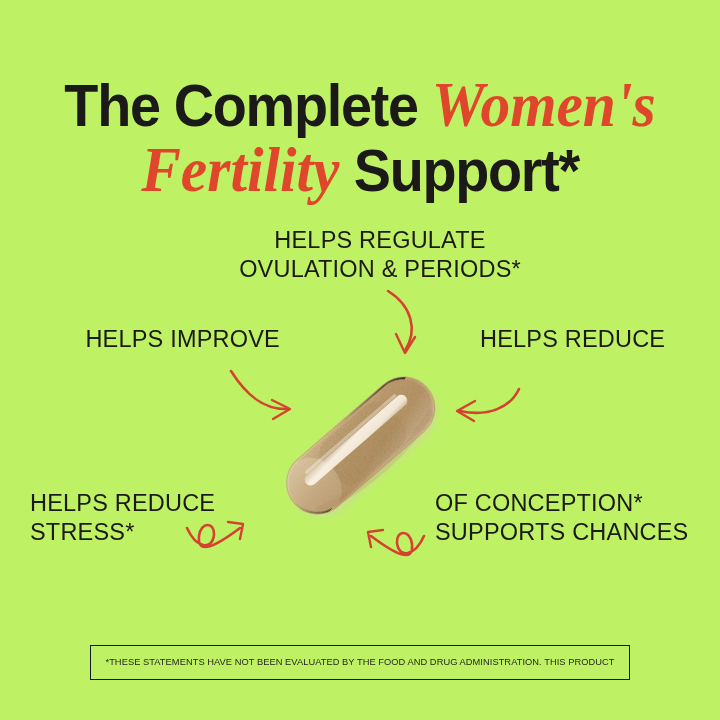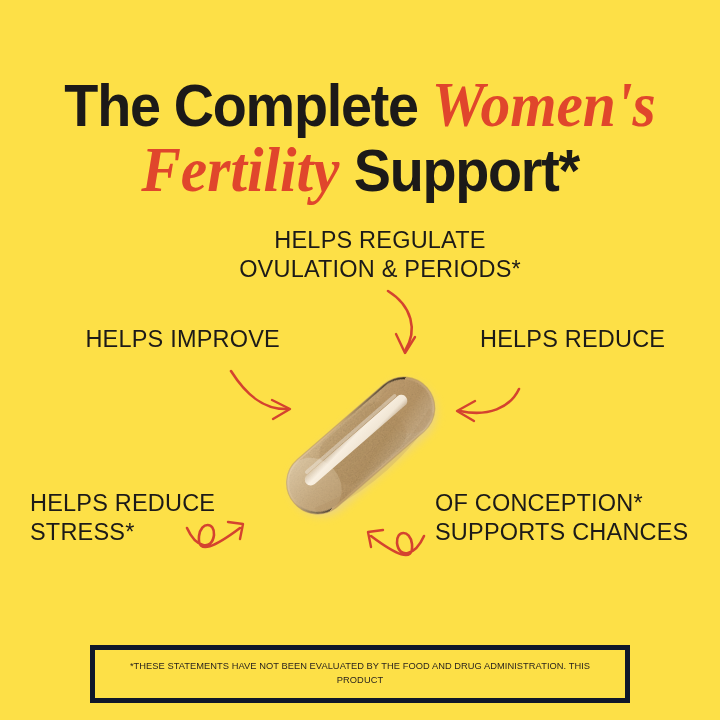--- a/index.html
+++ b/index.html
@@ -10,21 +10,21 @@
     width: 720px;
     height: 720px;
     background: #F7EDEA;
     font-family: "Liberation Sans", sans-serif;
     overflow: hidden;
   }
   #canvas {
     position: relative;
     width: 720px;
     height: 720px;
-    background: #fde047;
+    background: #bef264;
   }
 
   
   .headline {
     position: absolute;
     left: 0;
     top: 32px;
     width: 720px;
     text-align: center;
     line-height: 1.02;
@@ -83,21 +83,21 @@
     height: 190px;
   }
 
   
   #disclaimer {
     position: absolute;
     left: 90px;
     top: 645px;
     width: 540px;
     box-sizing: border-box;
-    border: 5px solid #0f172a;
+    border: 1px solid #0f172a;
     padding: 9px 14px 10px 14px;
     text-align: center;
     color: #241F1D;
     font-family: "Liberation Sans", sans-serif;
     font-size: 9.3px;
     line-height: 1.55;
     letter-spacing: 0.05px;
   }
   #disclaimer .l { display: block; }
 </style>

